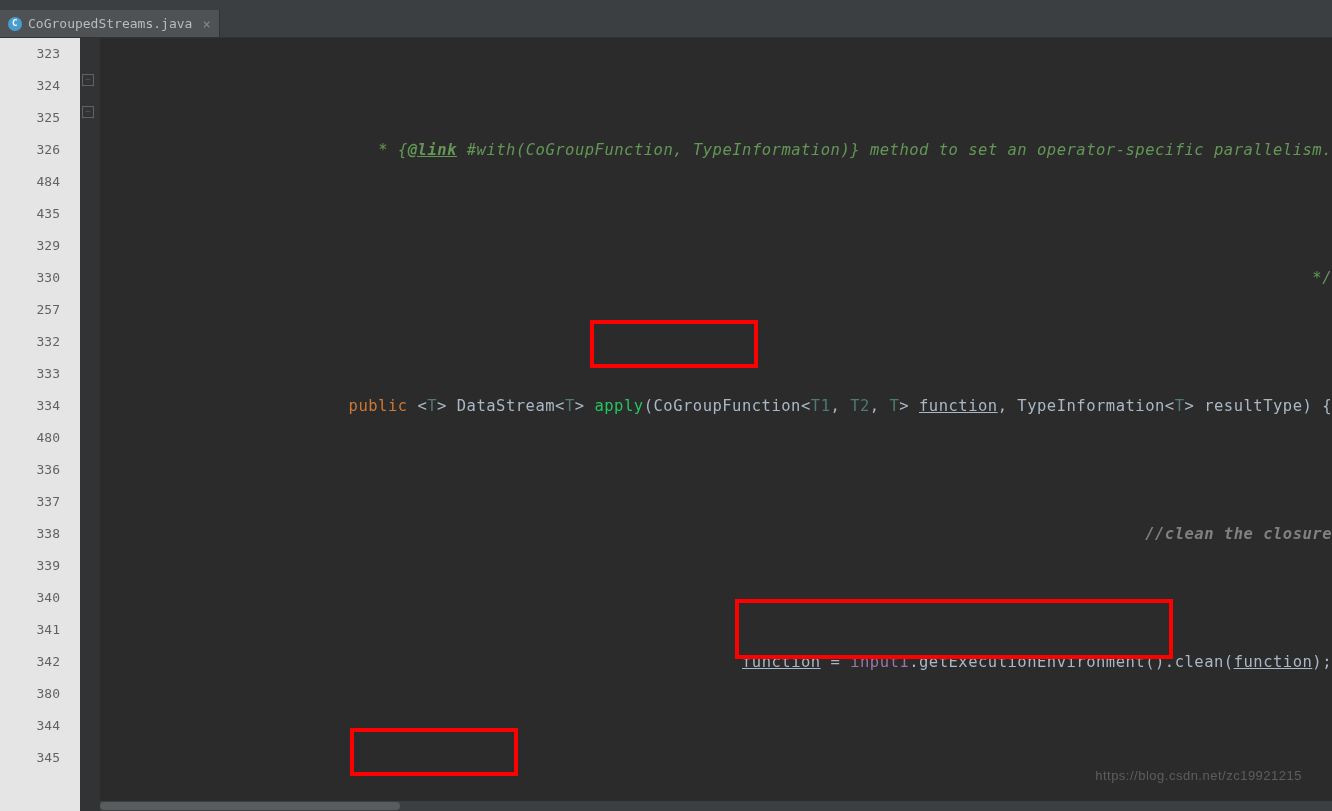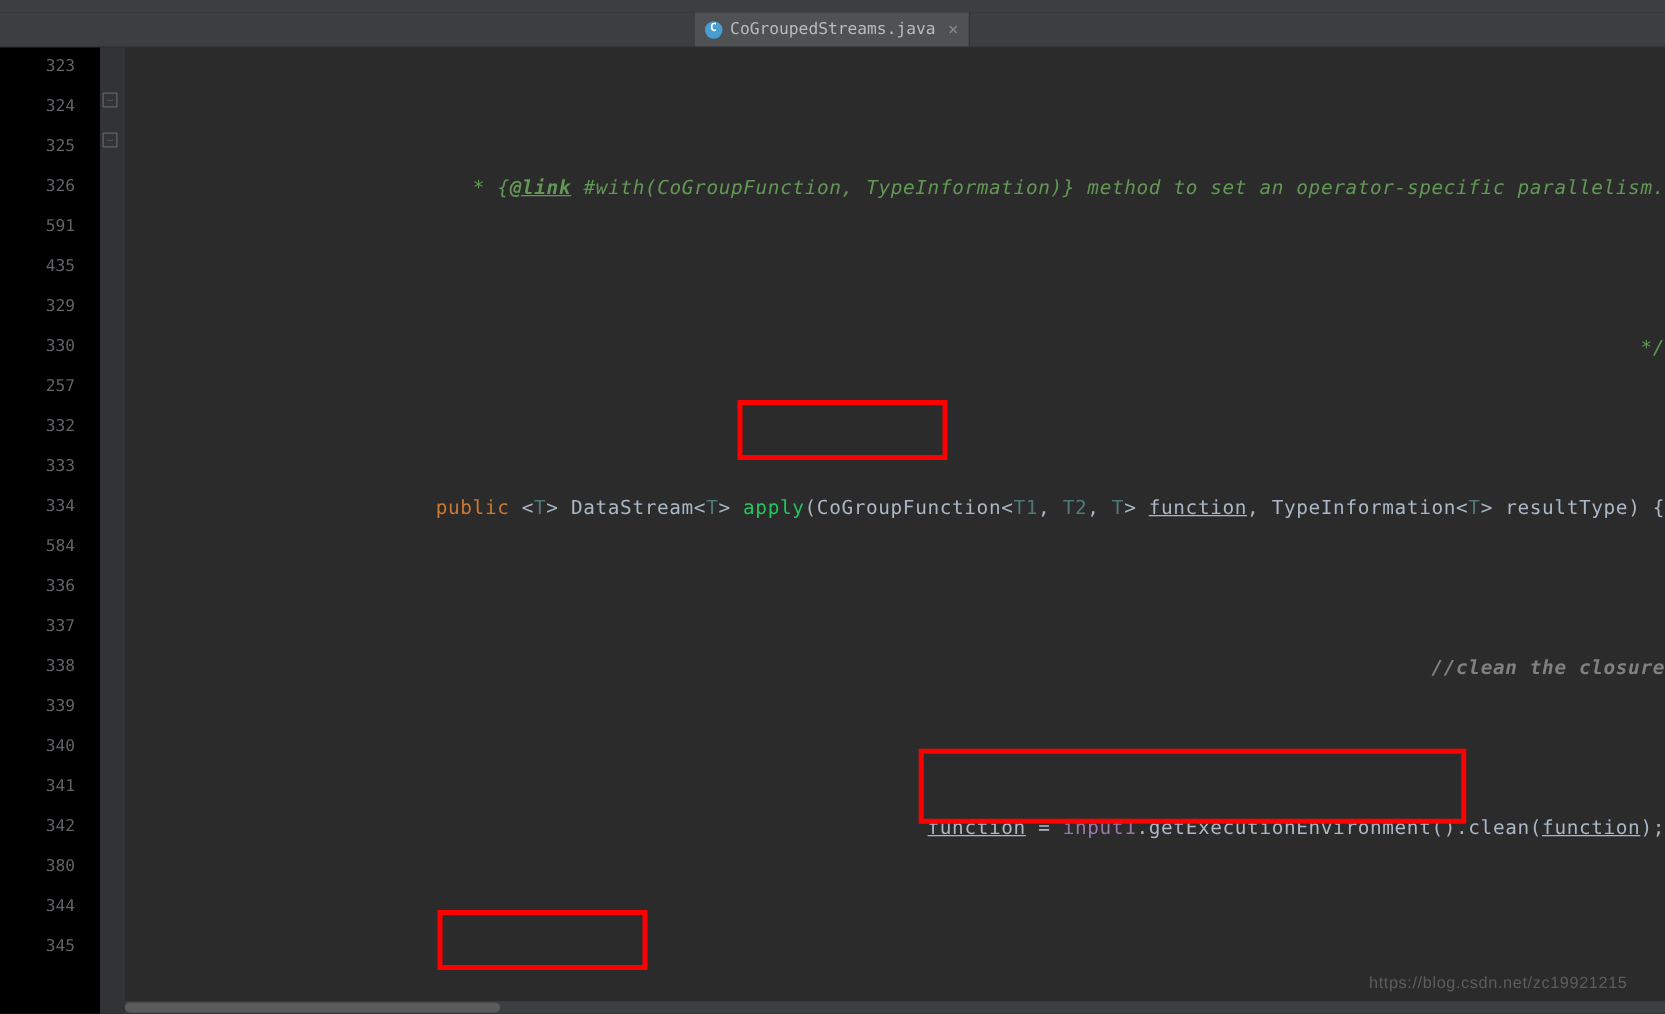--- a/index.html
+++ b/index.html
@@ -17,21 +17,20 @@
       background: #3c3f41;
       height: 10px;
       width: 100%;
     }
     .tabs {
       background: #3c3f41;
       height: 28px;
       display: flex;
       align-items: center;
       border-bottom: 1px solid #323232;
-      justify-content: center;
     }
     .tab {
       display: flex;
       align-items: center;
       padding: 0 8px;
       height: 100%;
       background: #4e5254;
       border-right: 1px solid #323232;
       color: #bbbbbb;
       font-size: 13px;
@@ -60,21 +59,21 @@
       color: #888;
       font-size: 14px;
       cursor: pointer;
     }
     .editor {
       display: flex;
       height: calc(100% - 38px);
       background: #2b2b2b;
     }
     .gutter {
-      background: #000000;
+      background: #e5e5e5;
       width: 80px;
       color: #606366;
       text-align: right;
       padding-right: 20px;
       font-size: 13px;
       line-height: 32px;
       user-select: none;
       position: relative;
       flex-shrink: 0;
     }
@@ -143,21 +142,21 @@
       left: 0;
       top: 1px;
       height: 8px;
       width: 300px;
       background: #595b5d;
       border-radius: 4px;
     }
     .watermark {
       position: absolute;
       right: 30px;
-      bottom: 18px;
+      bottom: 28px;
       color: #b8b8b8;
       opacity: 0.35;
       font-size: 13px;
       font-family: sans-serif;
       letter-spacing: 0.5px;
     }
   </style>
 </head>
 <body>
 
@@ -170,29 +169,29 @@
     <span class="tab-close">×</span>
   </div>
 </div>
 
 <div class="editor">
   <div class="gutter" id="gutter">
       <div class="gutter-line">323</div>
       <div class="gutter-line">324</div>
       <div class="gutter-line">325</div>
       <div class="gutter-line">326</div>
-      <div class="gutter-line">591</div>
+      <div class="gutter-line">484</div>
       <div class="gutter-line">435</div>
       <div class="gutter-line">329</div>
       <div class="gutter-line">330</div>
       <div class="gutter-line">257</div>
       <div class="gutter-line">332</div>
       <div class="gutter-line">333</div>
       <div class="gutter-line">334</div>
-      <div class="gutter-line">584</div>
+      <div class="gutter-line">480</div>
       <div class="gutter-line">336</div>
       <div class="gutter-line">337</div>
       <div class="gutter-line">338</div>
       <div class="gutter-line">339</div>
       <div class="gutter-line">340</div>
       <div class="gutter-line">341</div>
       <div class="gutter-line">342</div>
       <div class="gutter-line">380</div>
       <div class="gutter-line">344</div>
       <div class="gutter-line">345</div>

